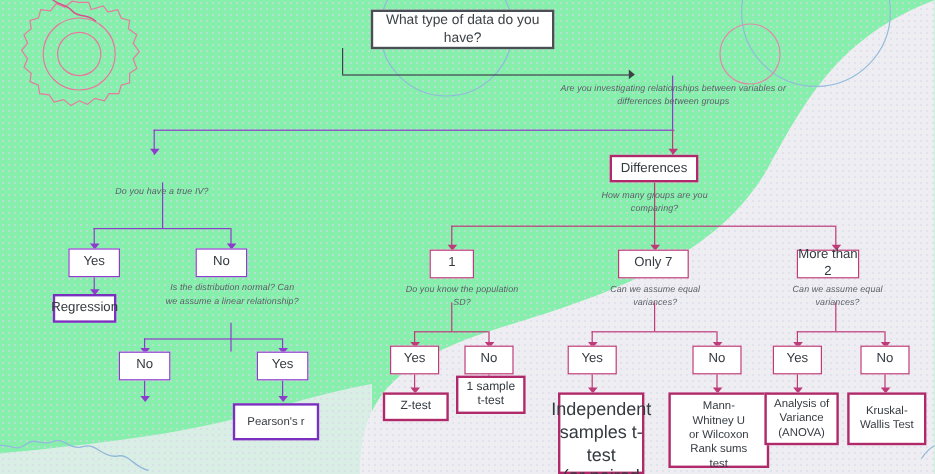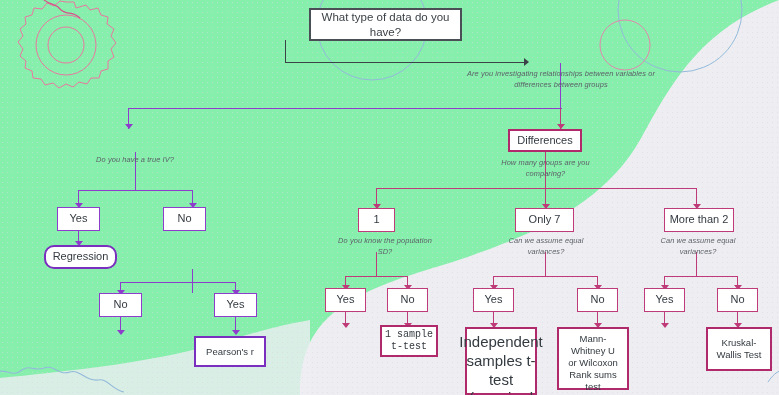--- a/index.html
+++ b/index.html
@@ -196,56 +196,61 @@
   <div class="node root" style="left:309px;top:8px;width:153px;height:33px;">What type of data do you have?</div>
 
 
   <div class="caption" style="left:466px;top:69px;width:190px;">Are you investigating relationships between variables or differences between groups</div>
 
   <div class="caption" style="left:75px;top:155px;width:120px;">Do you have a true IV?</div>
 
   <div class="node purple-thin" style="left:57px;top:207px;width:43px;height:24px;">Yes</div>
   <div class="node purple-thin" style="left:163px;top:207px;width:43px;height:24px;">No</div>
 
-  <div class="node purple" style="left:44px;top:245px;width:73px;height:24px;border-radius:10px;">Regression</div>
-
+  <div class="node purple" style="left:44px;top:245px;width:53px;height:24px;">Regression</div>
+
+  <div class="caption" style="left:136px;top:235px;width:115px;">Is the distribution normal? Can we assume a linear relationship?</div>
 
   <div class="node purple-thin" style="left:99px;top:293px;width:43px;height:24px;">No</div>
   <div class="node purple-thin" style="left:214px;top:293px;width:43px;height:24px;">Yes</div>
 
   <div class="node pink" style="left:508px;top:129px;width:74px;height:23px;">Differences</div>
 
   <div class="node purple" style="left:194px;top:336px;width:72px;height:31px;font-size:9.5px;">Pearson's r</div>
   <div class="caption" style="left:483px;top:158px;width:125px;">How many groups are you comparing?</div>
 
   <div class="node pink-thin" style="left:358px;top:208px;width:37px;height:24px;">1</div>
   <div class="node pink-thin" style="left:515px;top:208px;width:59px;height:24px;">Only 7</div>
-  <div class="node pink-thin" style="left:664px;top:208px;width:70px;height:24px;">More than 2</div>
+  <div class="node pink-thin" style="left:664px;top:208px;width:52px;height:24px;">More than 2</div>
 
   <div class="caption" style="left:330px;top:236px;width:110px;">Do you know the population SD?</div>
   <div class="caption" style="left:503px;top:236px;width:86px;">Can we assume equal variances?</div>
   <div class="caption" style="left:655px;top:236px;width:86px;">Can we assume equal variances?</div>
 
   <div class="node pink-thin" style="left:325px;top:288px;width:41px;height:24px;">Yes</div>
   <div class="node pink-thin" style="left:387px;top:288px;width:41px;height:24px;">No</div>
   <div class="node pink-thin" style="left:473px;top:288px;width:41px;height:24px;">Yes</div>
   <div class="node pink-thin" style="left:577px;top:288px;width:41px;height:24px;">No</div>
   <div class="node pink-thin" style="left:644px;top:288px;width:41px;height:24px;">Yes</div>
   <div class="node pink-thin" style="left:717px;top:288px;width:41px;height:24px;">No</div>
 
-  <div class="node pink" style="left:380px;top:325px;width:58px;height:32px;white-space:pre-line;font-size:10px;font-family:Liberation Mono, monospace;">1 sample
+  <div class="node pink" style="left:319px;top:327px;width:55px;height:24px;font-size:10px;">Z-test</div>
+  <div class="node pink" style="left:380px;top:313px;width:58px;height:32px;white-space:pre-line;font-size:10px;">1 sample
 t-test</div>
 
   <div class="node pink" style="left:465px;top:327px;width:72px;height:68px;white-space:pre-line;font-size:15px;align-items:flex-start;padding-top:4px;">Independent
 samples t-test
 (or paired
 t-test fo
 repeated</div>
-  <div class="node pink" style="left:557px;top:327px;width:72px;height:63px;white-space:pre-line;font-size:9.5px;align-items:flex-start;padding-top:4px;">Mann-
+  <div class="node pink" style="left:557px;top:327px;width:84px;height:63px;white-space:pre-line;font-size:9.5px;align-items:flex-start;padding-top:4px;">Mann-
 Whitney U
 or Wilcoxon
 Rank sums
 test</div>
 
+  <div class="node pink" style="left:637px;top:327px;width:62px;height:44px;white-space:pre-line;font-size:9.5px;">Analysis of
+Variance
+(ANOVA)</div>
   <div class="node pink" style="left:706px;top:327px;width:66px;height:44px;white-space:pre-line;font-size:9.5px;">Kruskal-
 Wallis Test</div>
 
 </div>
 
 </body></html>

